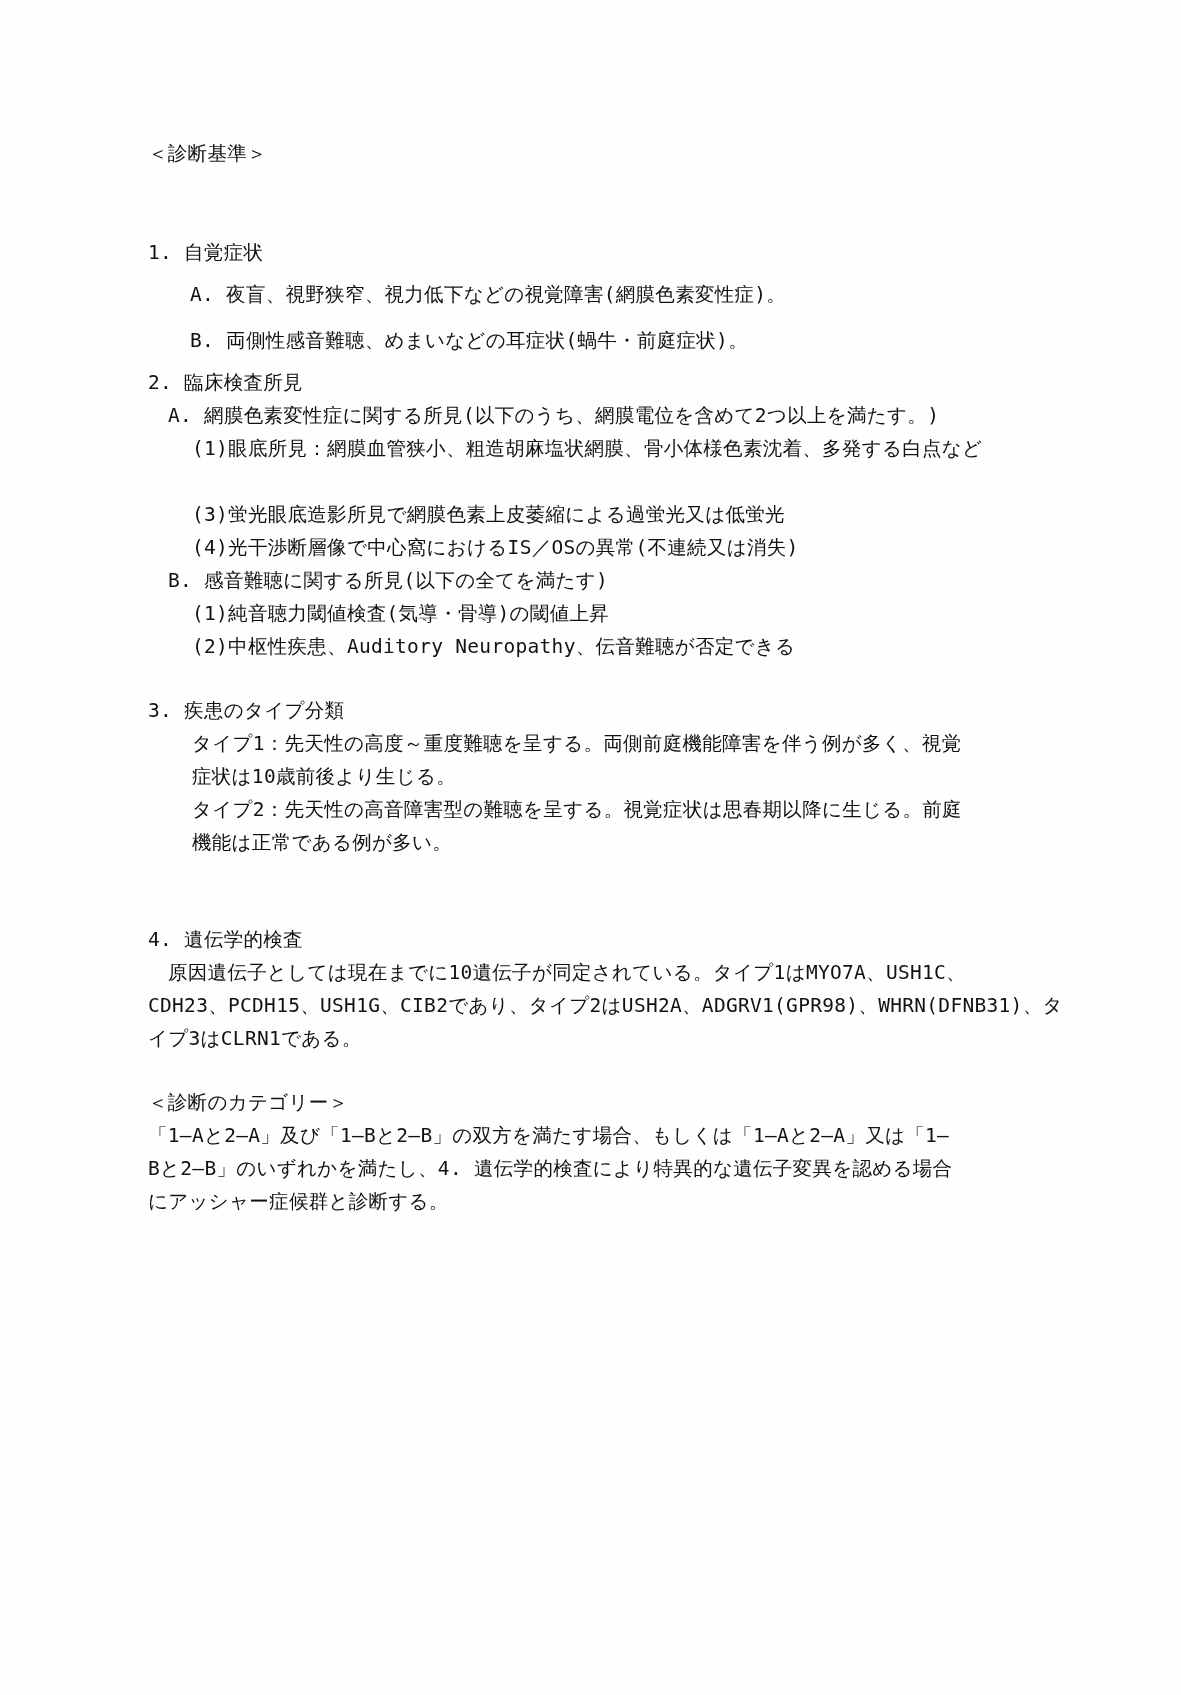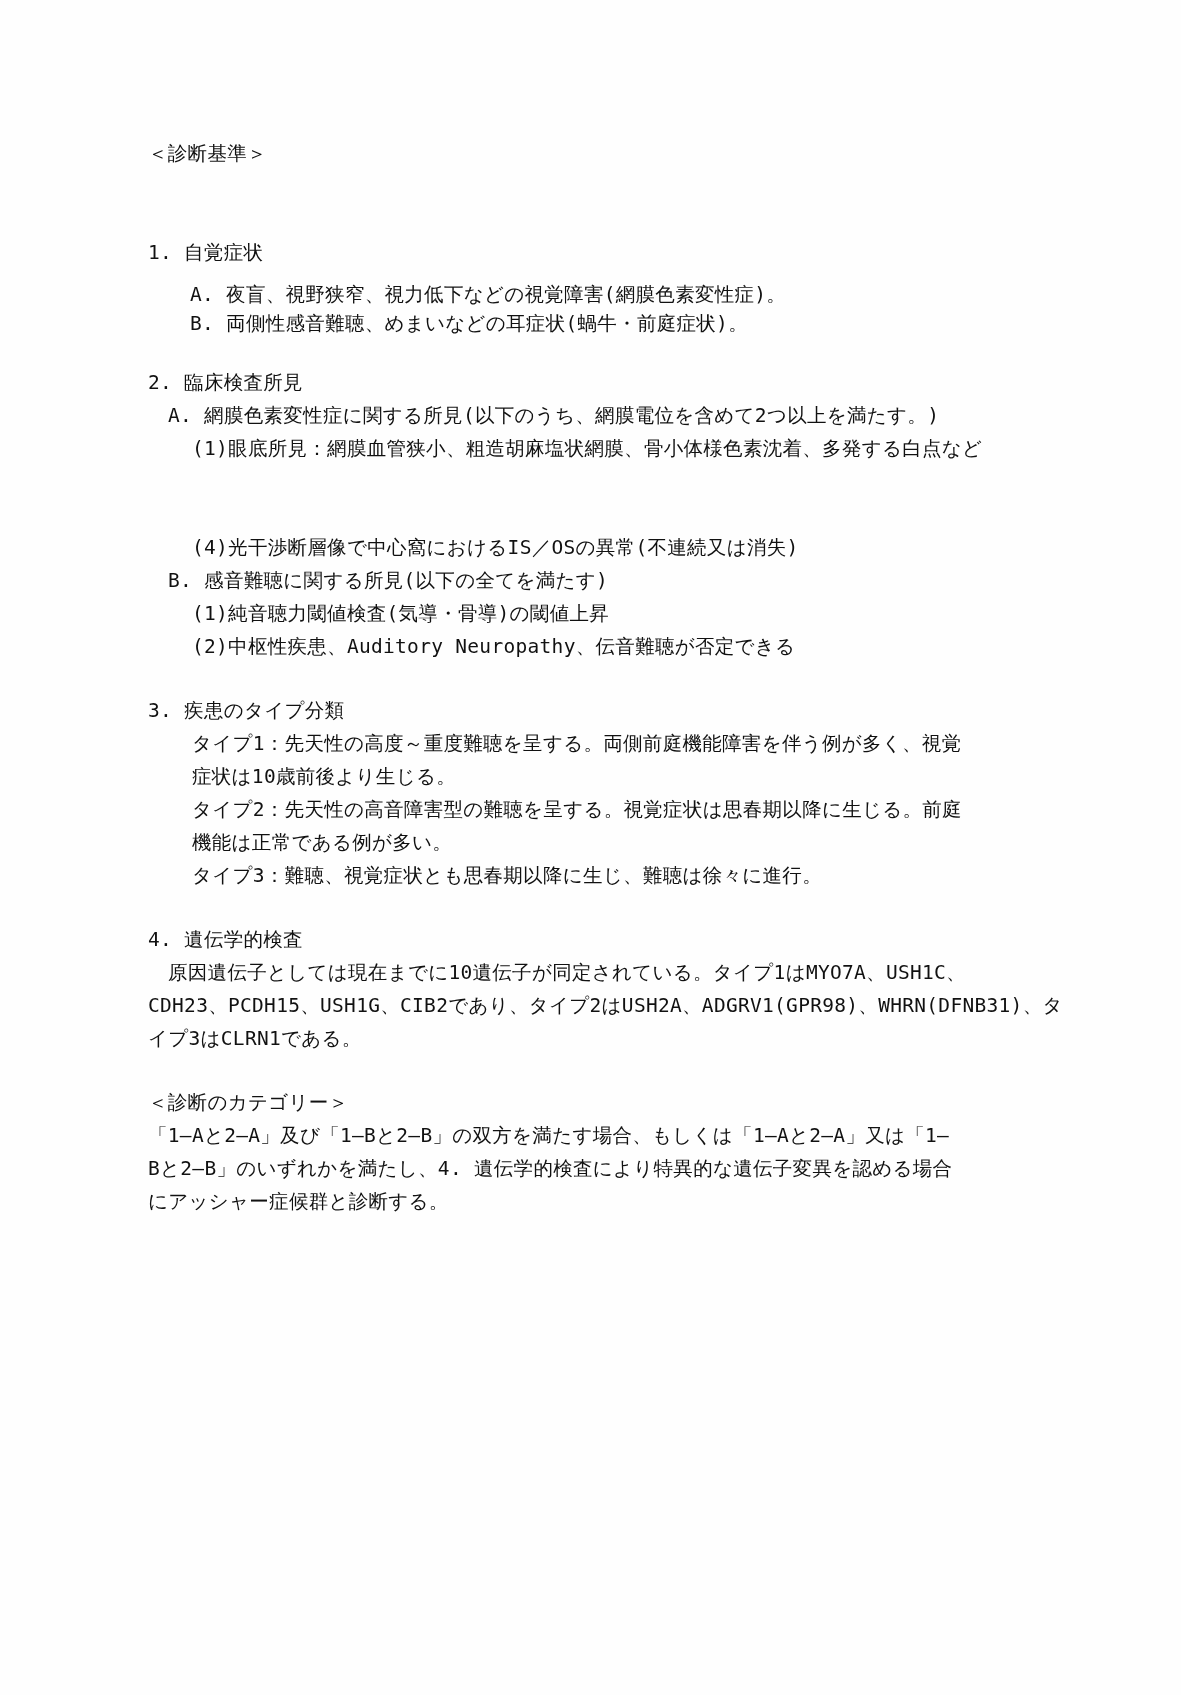--- a/index.html
+++ b/index.html
@@ -12,36 +12,36 @@
   .ind3 { left:192px; }
 </style>
 </head>
 <body>
 
 <div class="page">
   <div class="line" style="top:141px">＜診断基準＞</div>
 
   <div class="line" style="top:240px">1. 自覚症状</div>
   <div class="line ind2" style="top:273px">A. 夜盲、視野狭窄、視力低下などの視覚障害(網膜色素変性症)。</div>
-  <div class="line ind2" style="top:302px">B. 両側性感音難聴、めまいなどの耳症状(蝸牛・前庭症状)。</div>
+  <div class="line ind2" style="top:319px">B. 両側性感音難聴、めまいなどの耳症状(蝸牛・前庭症状)。</div>
 
   <div class="line" style="top:370px">2. 臨床検査所見</div>
   <div class="line ind1" style="top:403px">A. 網膜色素変性症に関する所見(以下のうち、網膜電位を含めて2つ以上を満たす。)</div>
   <div class="line ind3" style="top:436px">(1)眼底所見：網膜血管狭小、粗造胡麻塩状網膜、骨小体様色素沈着、多発する白点など</div>
+  <div class="line ind3" style="top:502px">(3)蛍光眼底造影所見で網膜色素上皮萎縮による過蛍光又は低蛍光</div>
   <div class="line ind3" style="top:535px">(4)光干渉断層像で中心窩におけるIS／OSの異常(不連続又は消失)</div>
   <div class="line ind1" style="top:568px">B. 感音難聴に関する所見(以下の全てを満たす)</div>
   <div class="line ind3" style="top:601px">(1)純音聴力閾値検査(気導・骨導)の閾値上昇</div>
   <div class="line ind3" style="top:634px">(2)中枢性疾患、Auditory Neuropathy、伝音難聴が否定できる</div>
 
   <div class="line" style="top:698px">3. 疾患のタイプ分類</div>
   <div class="line ind3" style="top:731px">タイプ1：先天性の高度～重度難聴を呈する。両側前庭機能障害を伴う例が多く、視覚</div>
   <div class="line ind3" style="top:764px">症状は10歳前後より生じる。</div>
   <div class="line ind3" style="top:797px">タイプ2：先天性の高音障害型の難聴を呈する。視覚症状は思春期以降に生じる。前庭</div>
   <div class="line ind3" style="top:830px">機能は正常である例が多い。</div>
-  <div class="line ind3" style="top:863px">タイプ3：難聴、視覚症状とも思春期以降に生じ、難聴は徐々に進行。</div>
 
   <div class="line" style="top:927px">4. 遺伝学的検査</div>
   <div class="line ind1" style="top:960px">原因遺伝子としては現在までに10遺伝子が同定されている。タイプ1はMYO7A、USH1C、</div>
   <div class="line" style="top:993px">CDH23、PCDH15、USH1G、CIB2であり、タイプ2はUSH2A、ADGRV1(GPR98)、WHRN(DFNB31)、タ</div>
   <div class="line" style="top:1026px">イプ3はCLRN1である。</div>
 
   <div class="line" style="top:1090px">＜診断のカテゴリー＞</div>
   <div class="line" style="top:1123px">「1―Aと2―A」及び「1―Bと2―B」の双方を満たす場合、もしくは「1―Aと2―A」又は「1―</div>
   <div class="line" style="top:1156px">Bと2―B」のいずれかを満たし、4. 遺伝学的検査により特異的な遺伝子変異を認める場合</div>
   <div class="line" style="top:1189px">にアッシャー症候群と診断する。</div>

